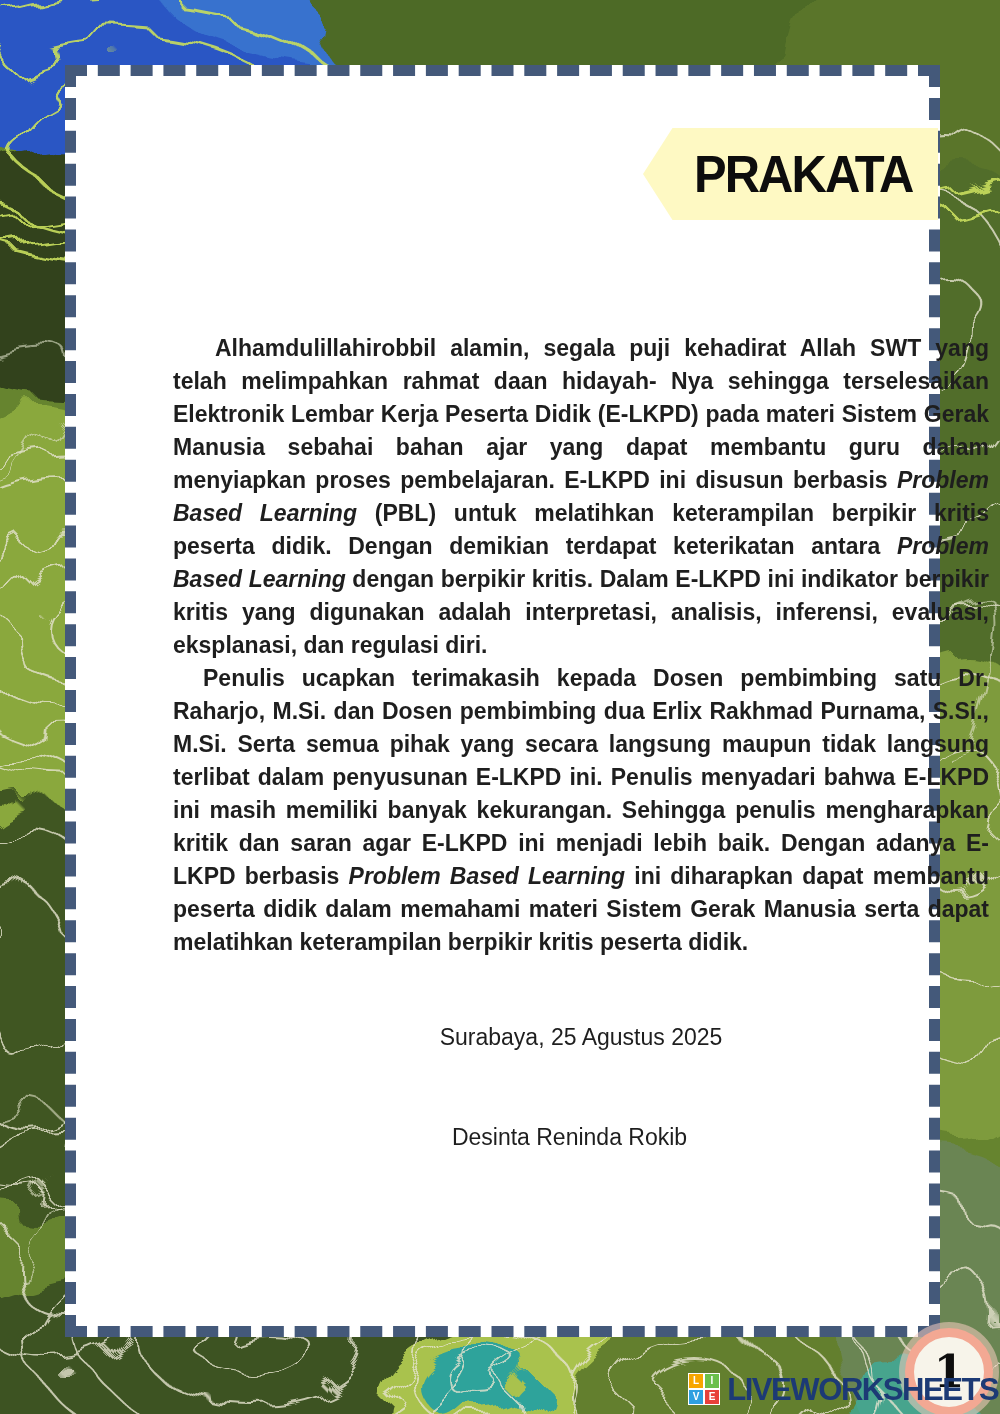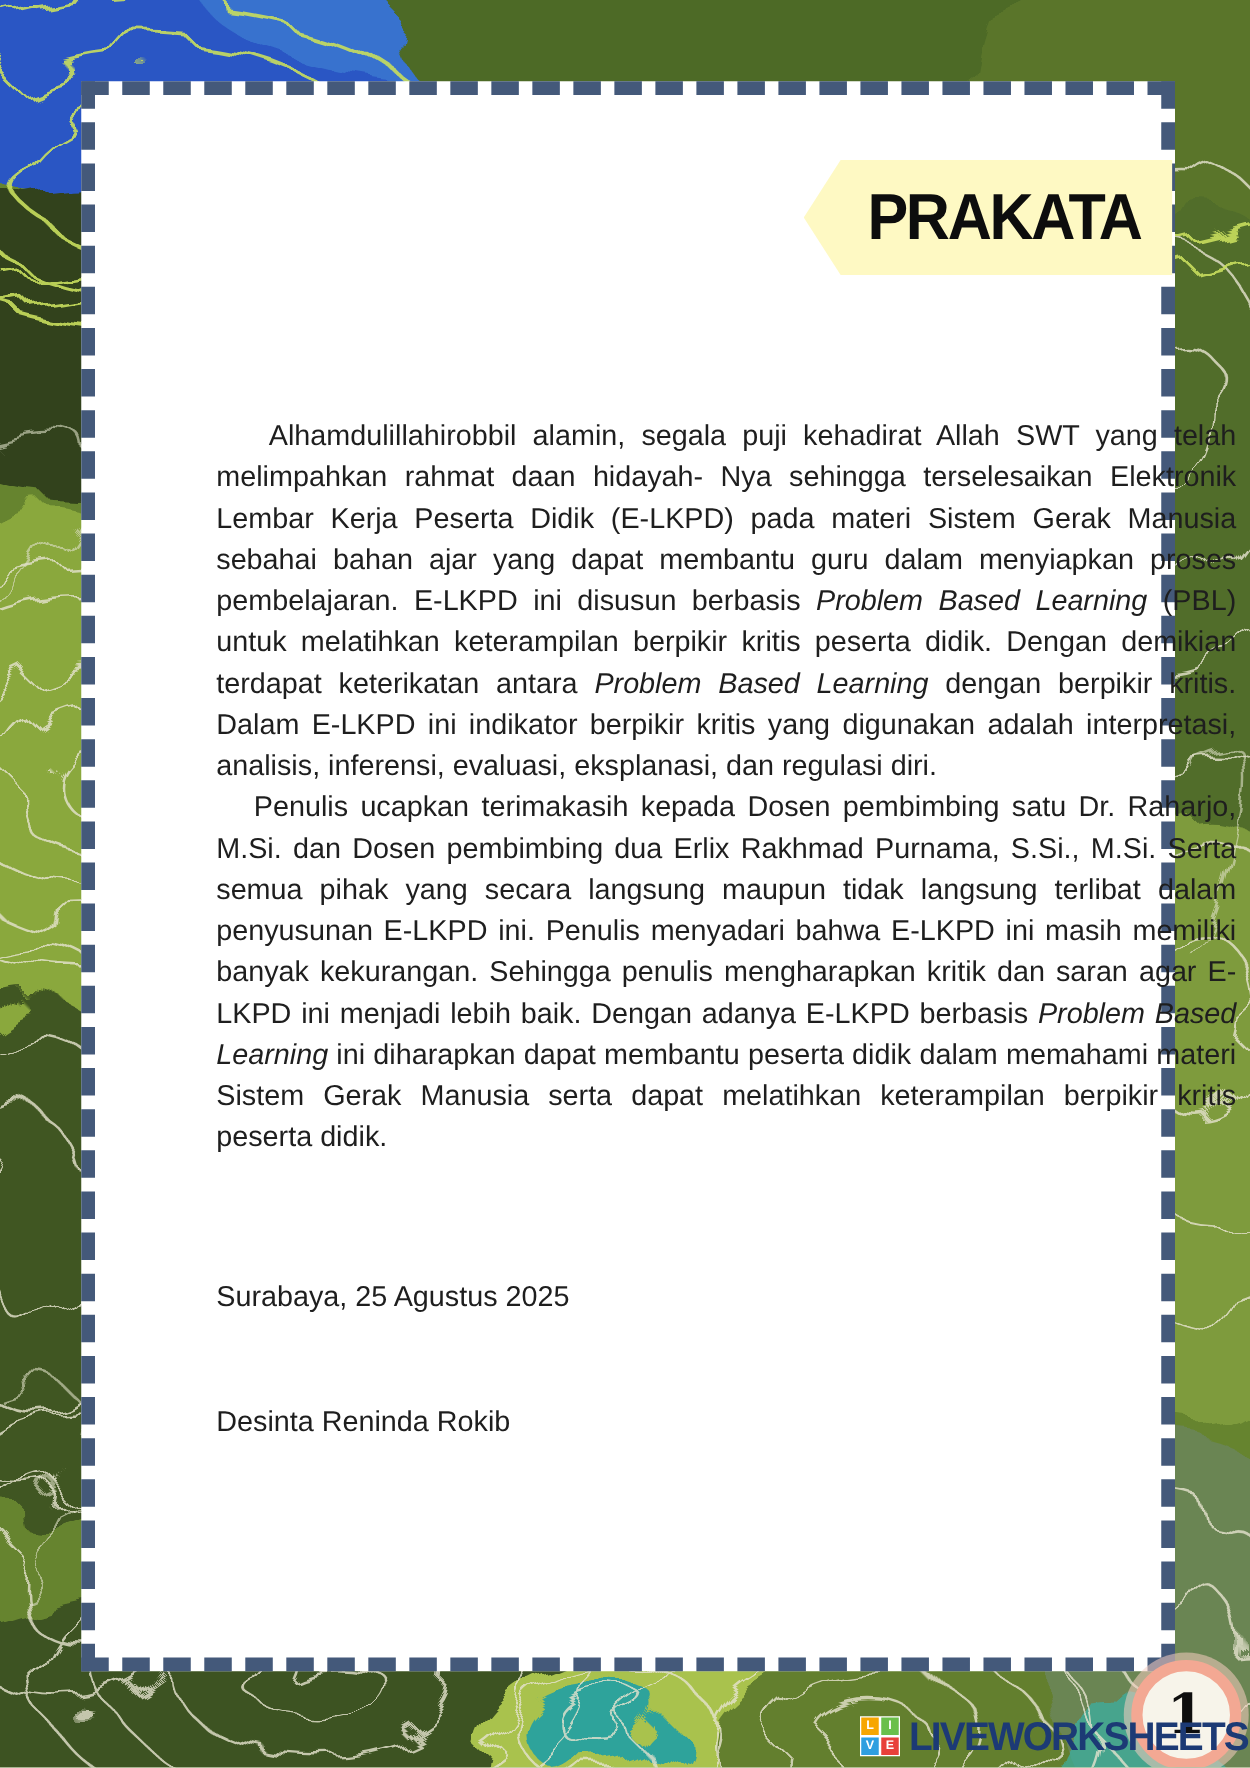--- a/index.html
+++ b/index.html
@@ -23,32 +23,32 @@
   .banner-title {
     font-size:52px; font-weight:bold; color:#0d0d0d;
     letter-spacing:-2px; transform:scaleX(.94);
   }
 
   .textblock {
     position:absolute; left:97px; top:256px; width:816px;
     color:#1e1e1e; font-size:23px; line-height:33px;
     text-align:justify;
   }
-  .textblock p { margin:0; }
+  .textblock p { margin:0;font-weight:bold; }
   .para-1 { text-indent:42px; }
   .para-2 { text-indent:30px; }
   .textblock em { font-style:italic; }
 
   .date-line {
     position:absolute; left:97px; top:948px; width:816px;
-    text-align:left; font-size:23px; color:#1e1e1e;
+    text-align:center; font-size:23px; color:#1e1e1e;
   }
   .author-line {
     position:absolute; left:97px; top:1048px; width:793px;
-    text-align:left; font-size:23px; color:#1e1e1e;
+    text-align:center; font-size:23px; color:#1e1e1e;
   }
 
   .page-badge {
     position:absolute; left:905px; top:1328px; width:88px; height:88px;
     box-sizing:border-box; border-radius:50%;
     background:#f7f4ea; border:9px solid #f3a893;
     box-shadow:0 0 0 6px rgba(246,205,193,.55);
     display:flex; align-items:center; justify-content:center; z-index:5;
   }
   .page-badge span {

